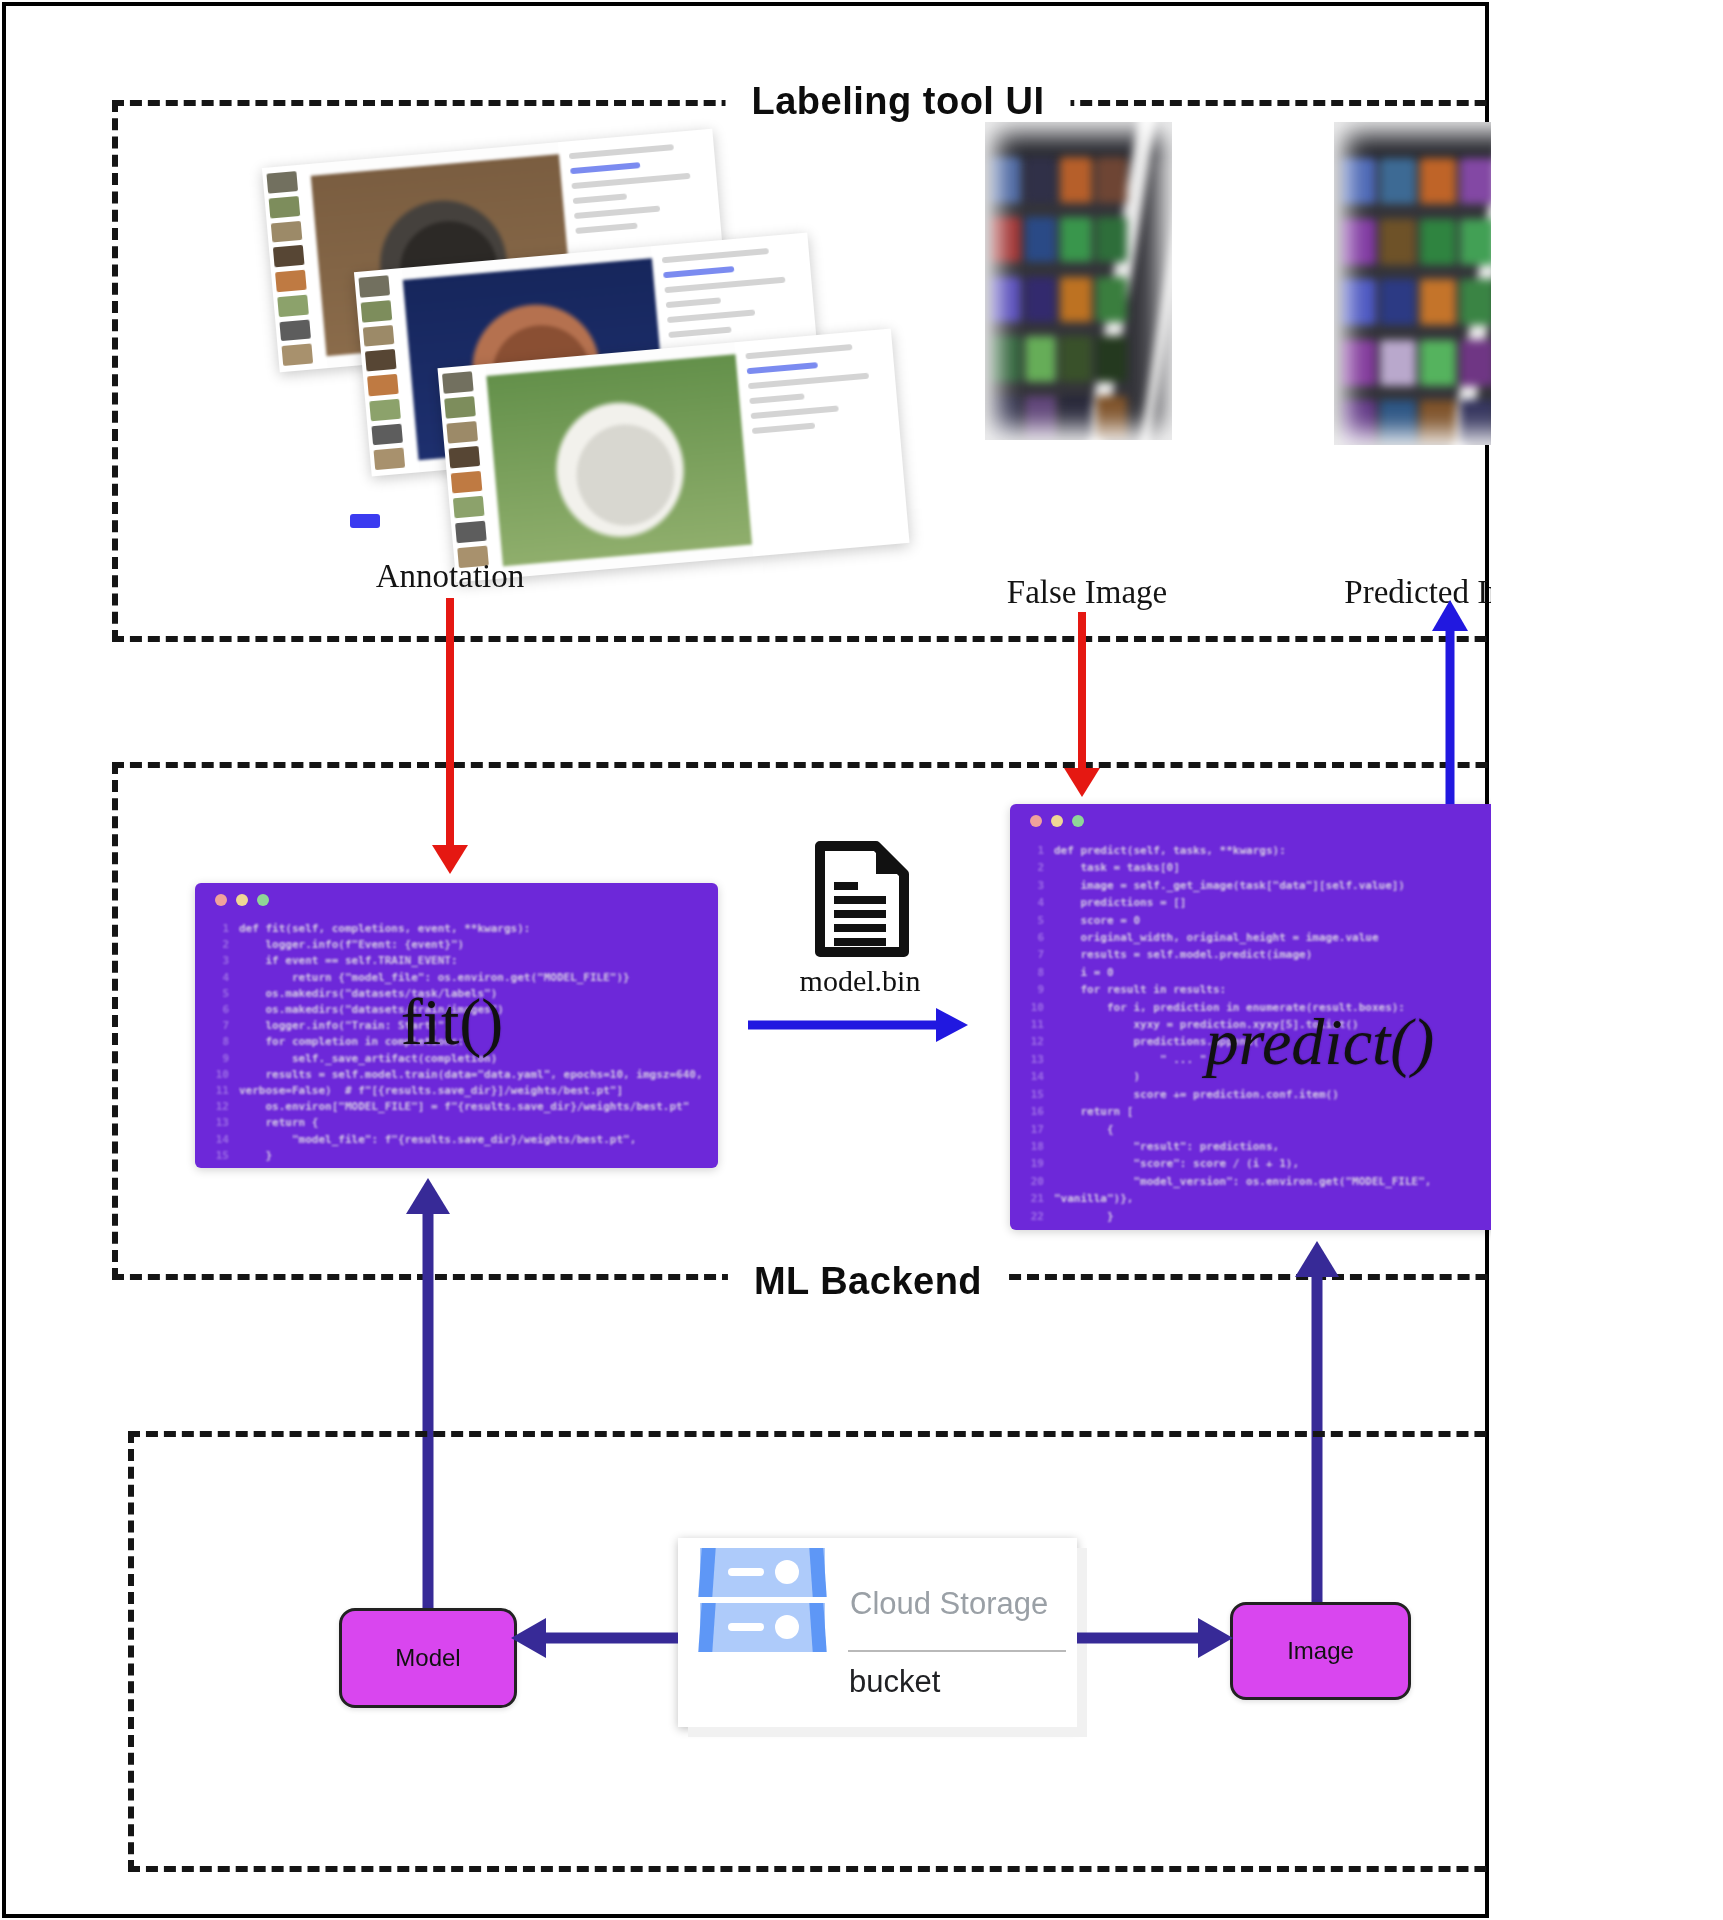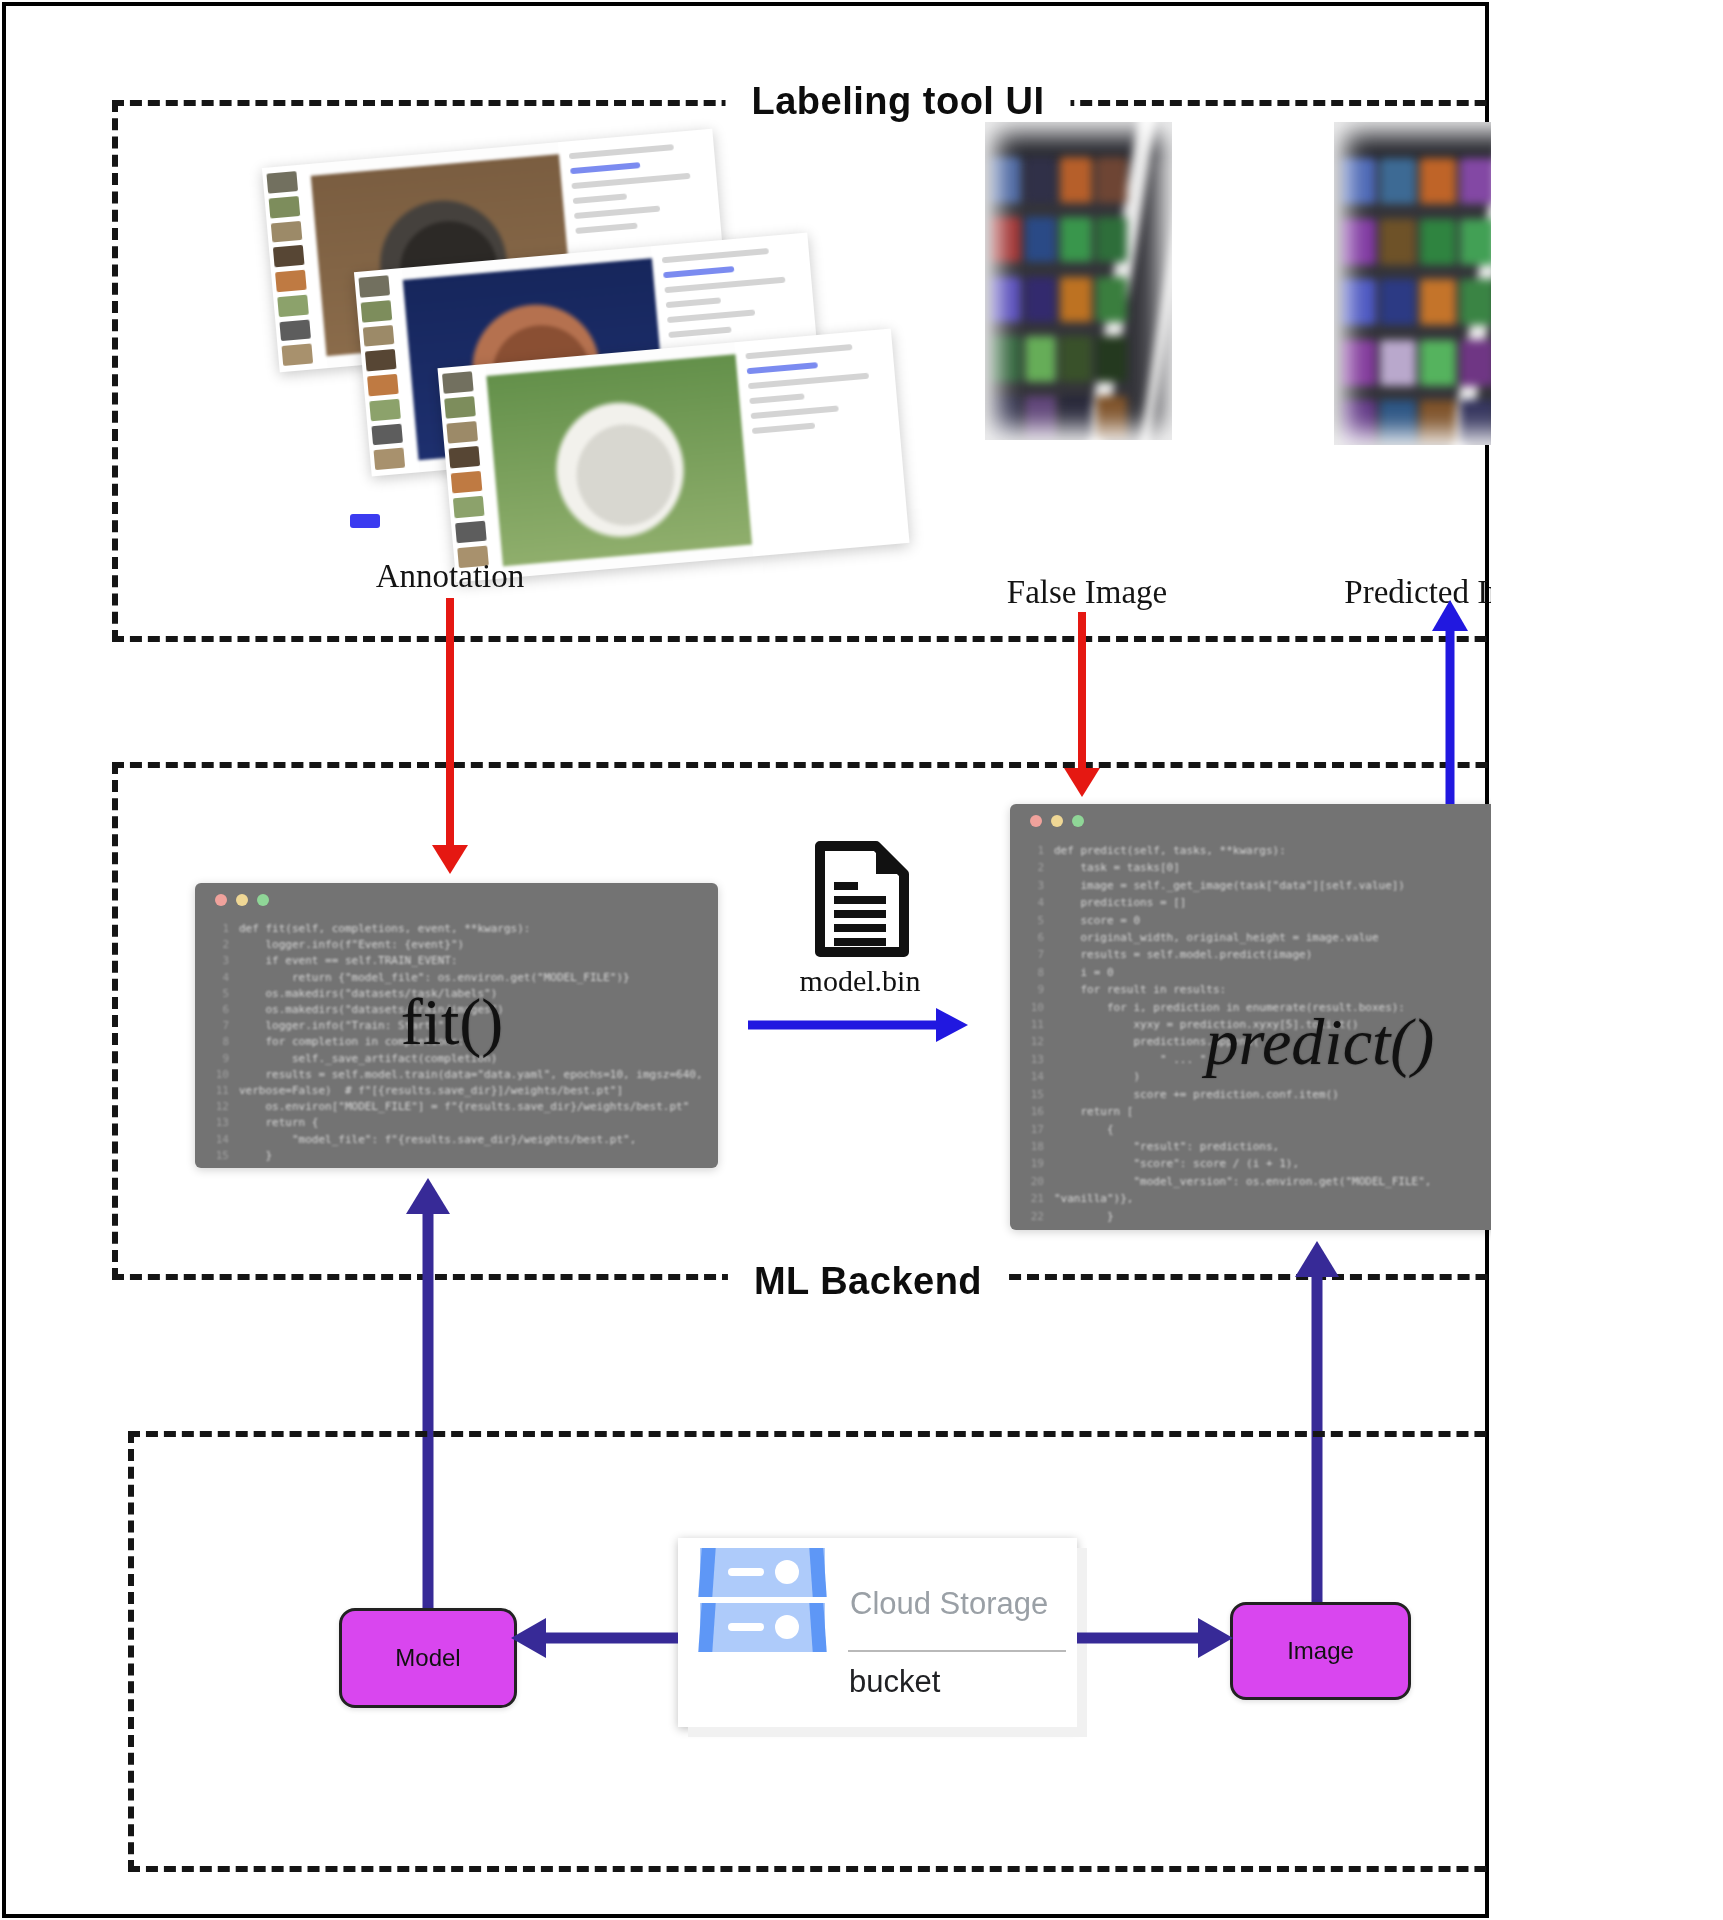--- a/index.html
+++ b/index.html
@@ -37,22 +37,22 @@
   .door-frame{position:absolute;top:-6%;bottom:-4%;width:18px;background:#e9e9e9;
               transform:rotate(9deg);}
   .door-frame.f2{width:10px;background:#cfcfcf;}
   .shelves{position:absolute;left:6%;right:26%;top:13%;bottom:2%;display:flex;
            flex-direction:column;justify-content:space-between;}
   .shelf{display:flex;gap:4px;height:16%;}
   .shelf > div{flex:1;border-radius:3px;}
   .photo-vignette{position:absolute;inset:0;box-shadow:inset 0 0 26px 12px rgba(255,255,255,.95);}
 
   
-  .code-window{position:absolute;background:#737373;border-radius:6px;
-               box-shadow:0 2px 10px rgba(0,0,0,.18);overflow:hidden;}
+  .code-window{position:absolute;background:#6d28d9;border-radius:6px;
+               box-shadow:0 2px 10px rgba(0,0,0,.18);overflow:hidden;font-weight:bold;}
   .titlebar{height:34px;display:flex;align-items:center;gap:9px;padding-left:20px;}
   .dot{width:12px;height:12px;border-radius:50%;}
   .dot.r{background:#f0a29c;}.dot.y{background:#efd795;}.dot.g{background:#8fd697;}
   .code-area{padding:4px 8px 8px 14px;font-family:"DejaVu Sans Mono",monospace;
              font-size:11px;color:#e6e6e6;filter:blur(.9px);opacity:.85;}
   .code-line{white-space:pre;display:flex;}
   .code-line .ln{width:20px;text-align:right;margin-right:10px;color:rgba(255,255,255,.38);flex:none;}
   .fn-overlay{position:absolute;transform:translate(-50%,-50%);
               font-family:"Liberation Serif","DejaVu Serif",serif;font-size:66px;color:#111;
               text-shadow:0 0 2px rgba(0,0,0,.35);white-space:nowrap;}

